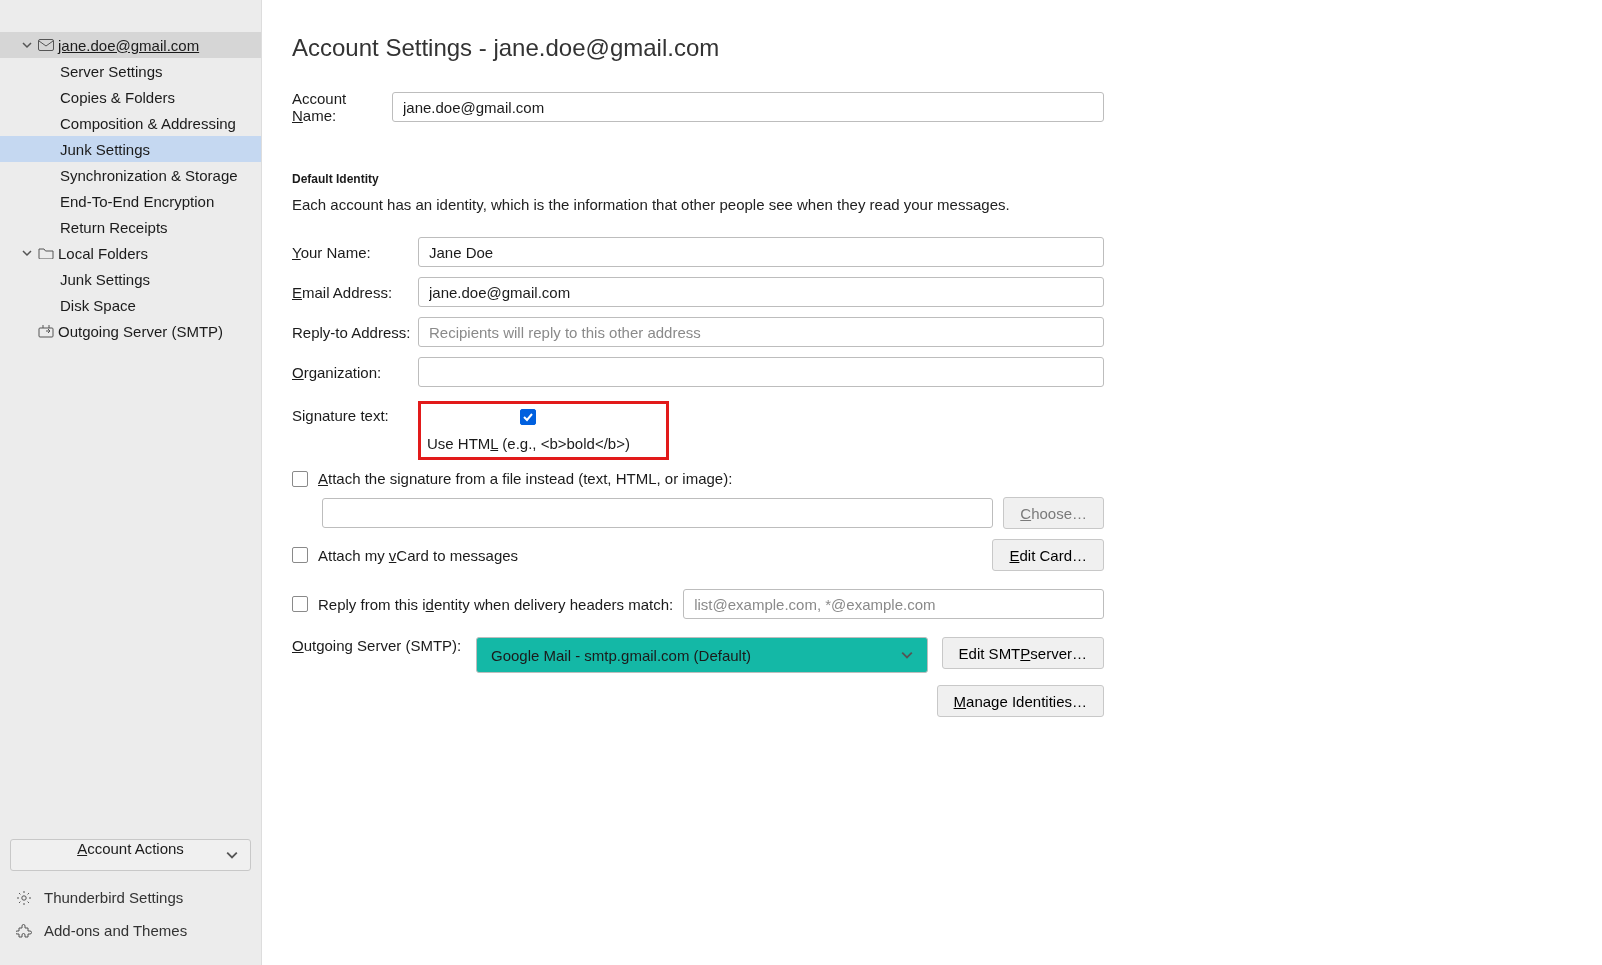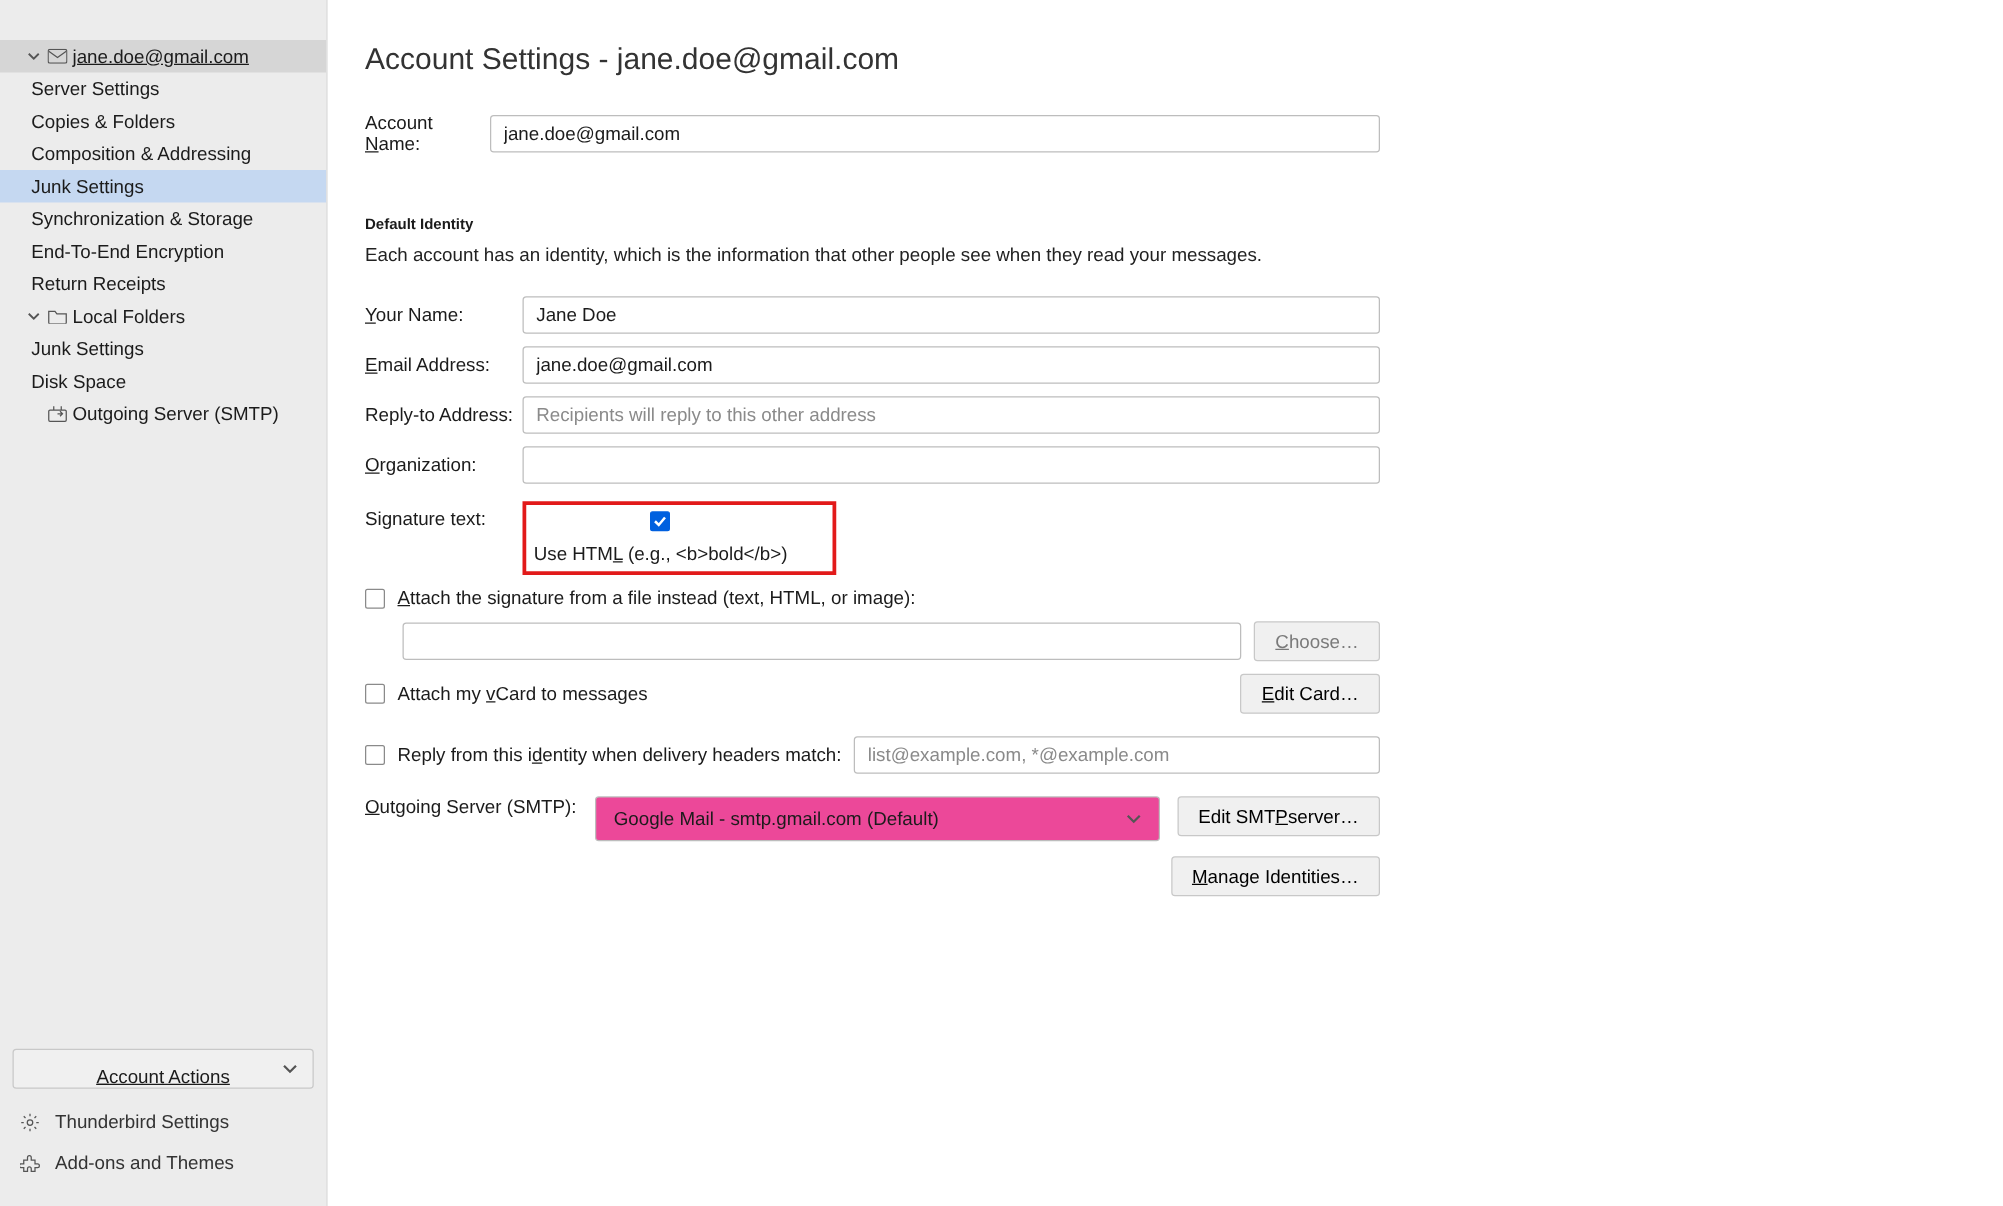--- a/index.html
+++ b/index.html
@@ -51,37 +51,36 @@
     width: 18px; display: inline-flex; justify-content: center; align-items: center;
     color: #555;
   }
   .tree-row .ticon {
     width: 20px; display: inline-flex; justify-content: center; align-items: center;
     color: #555; margin-right: 2px;
   }
   .tree-row .tlabel { flex: 1; }
   .tree-row.selected-strong { background: var(--bg-selected); }
   .tree-row.selected-strong .tlabel { text-decoration: underline; }
-  .tree-row.child { padding-left: 25px; justify-content: flex-end; }
+  .tree-row.child { padding-left: 60px; justify-content: flex-end; }
   .tree-row.highlight { background: var(--bg-highlight); }
   .tree-row.lvl1 { padding-left: 18px; }
   .sidebar-bottom {
     padding: 10px;
   }
   .account-actions-btn {
     width: 100%;
     height: 32px;
     background: var(--button-bg);
     border: 1px solid #c8c8c8;
     border-radius: 3px;
-    display: flex; align-items: flex-end; justify-content: center;
+    display: flex; align-items: flex-start; justify-content: center;
     position: relative;
     cursor: default;
     font-size: 15px;
-    text-decoration: underline;
   }
   .account-actions-btn .chev {
     position: absolute; right: 12px; top: 50%; transform: translateY(-50%);
     color: #555;
   }
   .sidebar-footer-item {
     display: flex; align-items: center;
     padding: 8px 16px;
     gap: 10px;
     color: #333;
@@ -196,21 +195,21 @@
   .row-split {
     display: flex; align-items: center; justify-content: space-between;
     margin-bottom: 14px;
   }
   .row-split .left { display: flex; align-items: center; gap: 10px; }
 
   .select-like {
     height: 36px;
     border: 1px solid var(--border);
     border-radius: 3px;
-    background: #ec4899;
+    background: #14b8a6;
     display: flex; align-items: center;
     padding: 0 14px;
     position: relative;
     flex: 1;
   }
   .select-like .seltext { flex: 1; }
   .select-like .chev { color: #555; }
 
   .smtp-row {
     display: flex; align-items: flex-start; gap: 14px;

